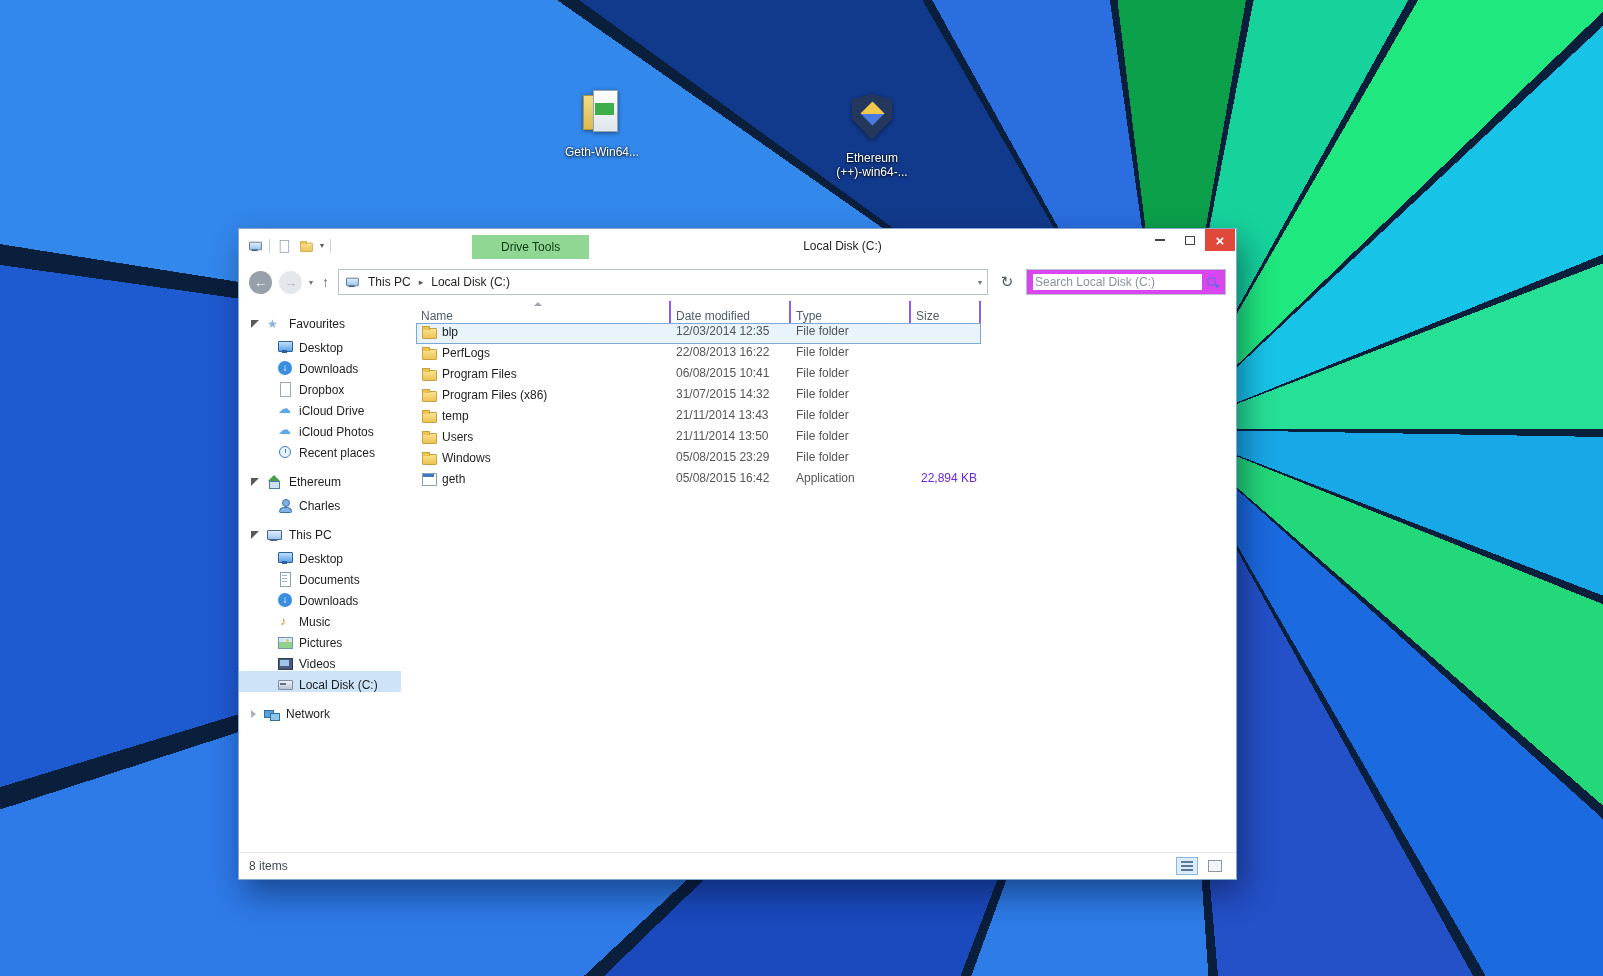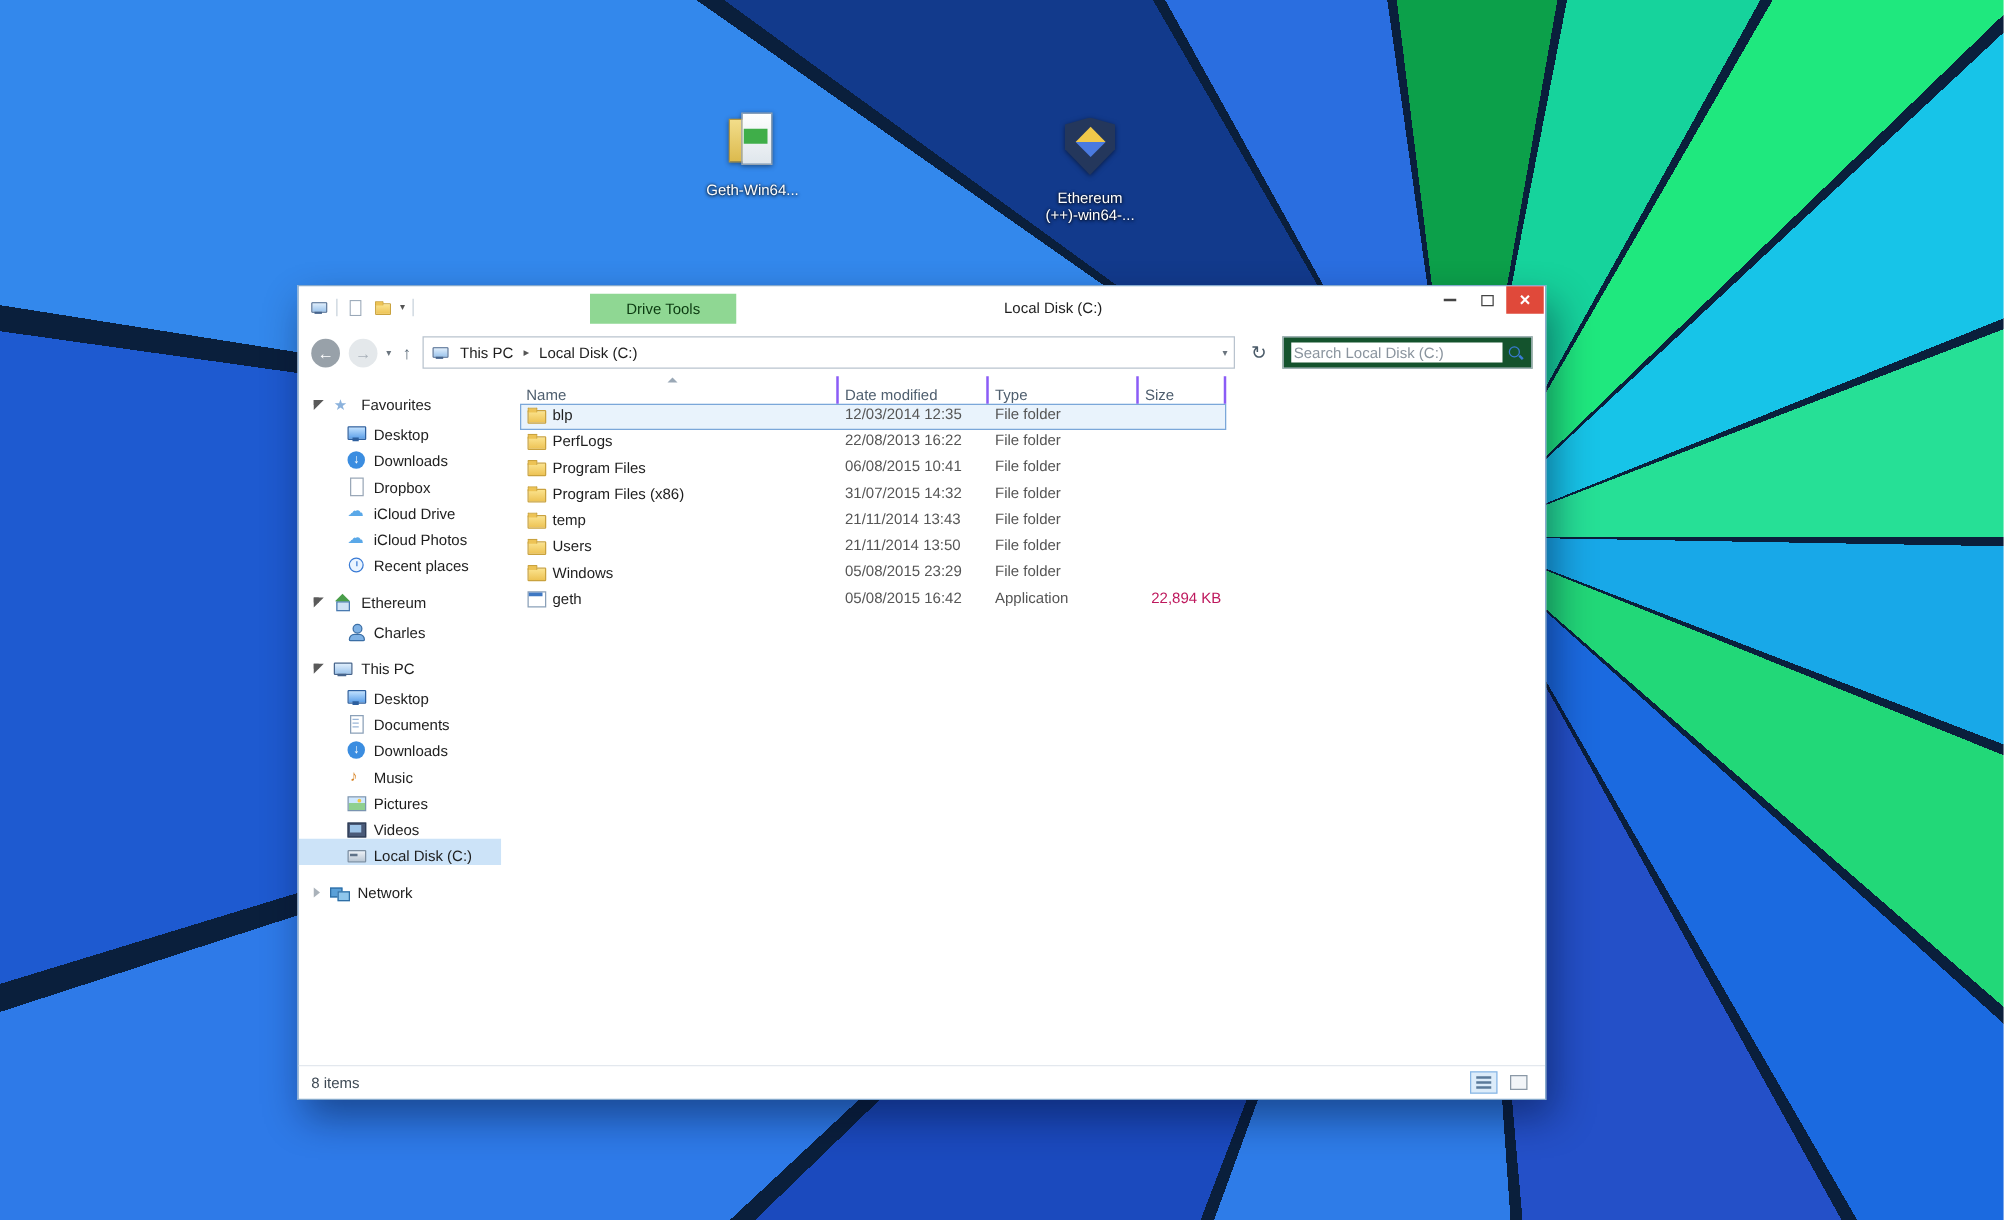--- a/index.html
+++ b/index.html
@@ -60,21 +60,21 @@
   .nav-btn{width:23px;height:23px;border-radius:50%;display:flex;align-items:center;justify-content:center;font-size:13px;flex:none}
   .nav-btn.back{background:#98a1a9;color:#fff}
   .nav-btn.fwd{background:#e4e8eb;color:#a8b0b8}
   .mini-caret{font-size:8px;color:#6a747e}
   .up-btn{font-size:14px;color:#5a6a78;padding:0 2px}
   .addressbox{flex:1;height:24px;border:1px solid #b9c3ce;background:#fff;display:flex;align-items:center;padding:0 5px;gap:6px;min-width:0}
   .crumb{padding:0 2px;white-space:nowrap}
   .crumb-sep{font-size:9px;color:#555}
   .spacer{flex:1}
   .refresh{width:24px;height:24px;display:flex;align-items:center;justify-content:center;color:#4a5a68;font-size:15px;flex:none}
-  .searchbox{width:186px;height:24px;border:1px solid #b9c3ce;background:#14532d;display:flex;align-items:center;padding:0 6px;gap:4px;flex:none}
+  .searchbox{width:186px;height:24px;border:1px solid #b9c3ce;background:#d946ef;display:flex;align-items:center;padding:0 6px;gap:4px;flex:none}
   .search-input{border:none;outline:none;flex:1;min-width:0;font-family:"Liberation Sans",sans-serif;font-size:12px;color:#333}
   .search-input::placeholder{color:#8a949e;opacity:1}
   .mag{width:13px;height:13px;position:relative;flex:none}
   .mag::before{content:"";position:absolute;left:1px;top:1px;width:7px;height:7px;border:1.5px solid #3a7bd5;border-radius:50%}
   .mag::after{content:"";position:absolute;left:9px;top:9px;width:4px;height:1.5px;background:#3a7bd5;transform:rotate(45deg)}
 
   
   .content{flex:1;display:flex;min-height:0}
   .sidebar{width:162px;flex:none;padding-top:12px;overflow:hidden}
   .group{margin-bottom:11px}
@@ -125,21 +125,21 @@
   .col.date{width:120px}
   .col.type{width:120px}
   .col.size{width:70px}
   .sort-caret{position:absolute;left:118px;top:1px;width:0;height:0;border-left:4px solid transparent;border-right:4px solid transparent;border-bottom:4px solid #9aa8b6}
   .row{height:21px;display:flex;align-items:flex-start;width:565px;border:1px solid transparent;box-sizing:border-box}
   .row.selected{border-color:#7ba7d9;background:#e9f3fc}
   .cell{display:flex;align-items:center;box-sizing:border-box}
   .cell.name{width:254px;gap:5px;padding-left:4px;color:#1e1e1e}
   .cell.date{width:120px;padding-left:5px;color:#555}
   .cell.type{width:120px;padding-left:5px;color:#555}
-  .cell.size{width:66px;justify-content:flex-end;color:#be185d}
+  .cell.size{width:66px;justify-content:flex-end;color:#6d28d9}
 
   
   .statusbar{height:26px;flex:none;border-top:1px solid #e3e8ee;display:flex;align-items:center;padding:0 10px;color:#3f4a55;gap:6px}
   .sb-spacer{flex:1}
   .view-btn{width:22px;height:18px;display:flex;align-items:center;justify-content:center;border:1px solid transparent;box-sizing:border-box}
   .view-btn.details{flex-direction:column;border-color:#88b6e5;background:#dcecfa}
   .view-btn.details i{display:block;width:12px;height:2px;background:#5a7a9a;margin:1px 0}
   .view-btn.thumbs::before{content:"";width:12px;height:10px;border:1px solid #8a98a6;background:#f2f5f8}
 </style>
 </head>

